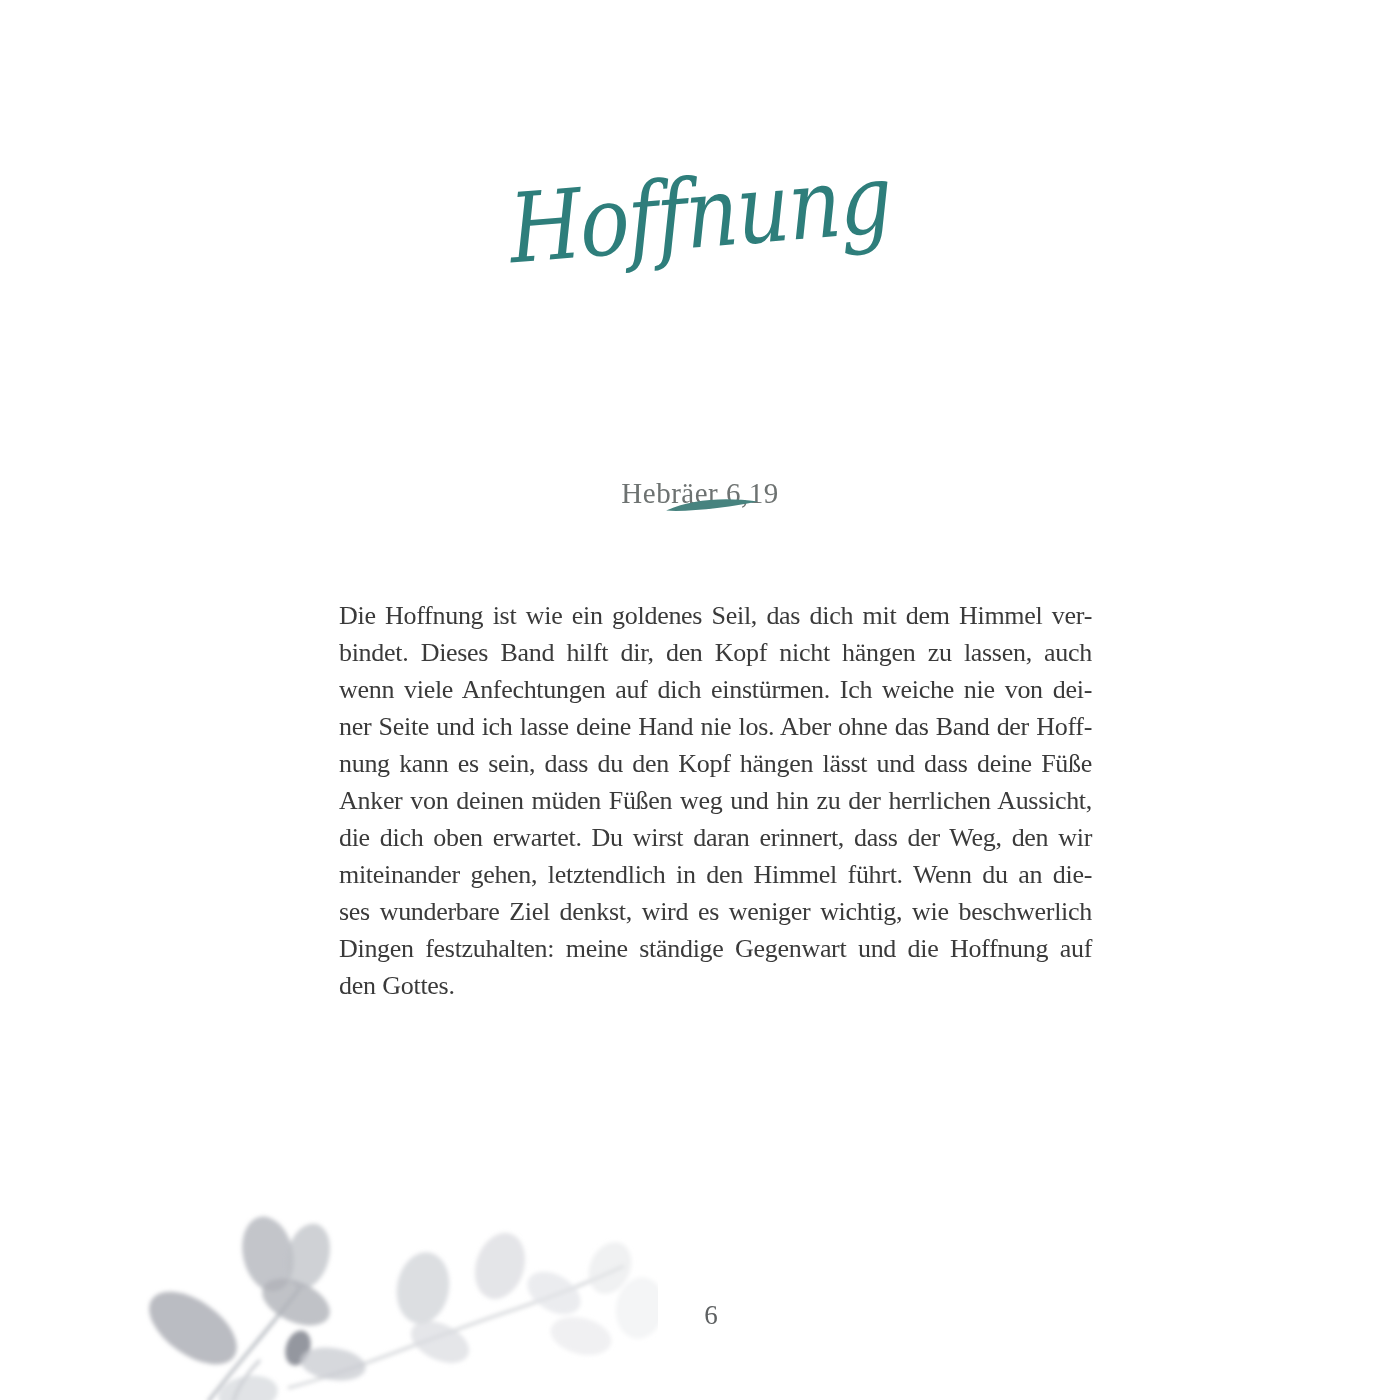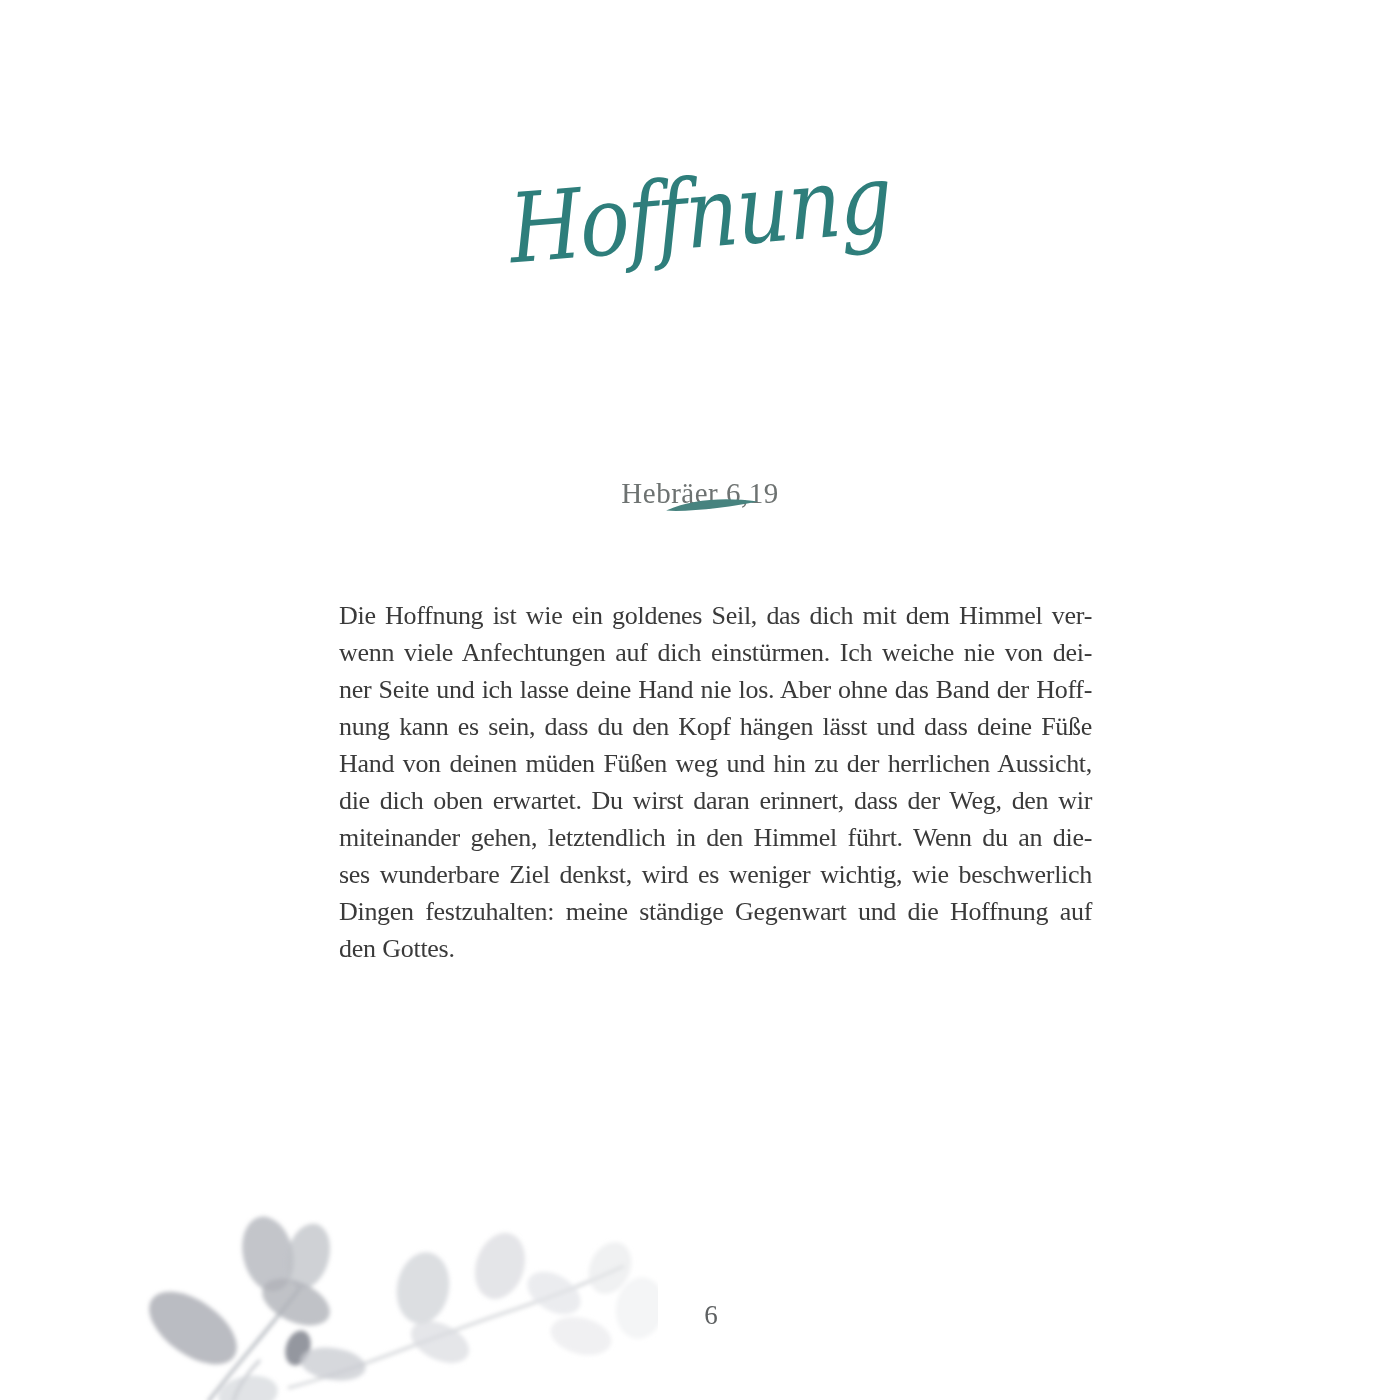--- a/index.html
+++ b/index.html
@@ -113,24 +113,25 @@
 
 
   <div class="reference">Hebräer 6,19</div>
 
   <svg class="swoosh" width="100" height="22" viewBox="0 0 100 22">
     <path d="M4,15 C28,5 60,3 96,9 C70,13.5 28,17.5 4,15 Z" fill="var(--swoosh-teal, #47837f)"></path>
   </svg>
 
   <div class="body-text">
     <div class="body-line">Die Hoffnung ist wie ein goldenes Seil, das dich mit dem Himmel ver-</div>
+    <div class="body-line">bindet. Dieses Band hilft dir, den Kopf nicht hängen zu lassen, auch</div>
     <div class="body-line">wenn viele Anfechtungen auf dich einstürmen. Ich weiche nie von dei-</div>
     <div class="body-line">ner Seite und ich lasse deine Hand nie los. Aber ohne das Band der Hoff-</div>
     <div class="body-line">nung kann es sein, dass du den Kopf hängen lässt und dass deine Füße</div>
-    <div class="body-line">Hand von deinen müden Füßen weg und hin zu der herrlichen Aussicht,</div>
+    <div class="body-line">Anker von deinen müden Füßen weg und hin zu der herrlichen Aussicht,</div>
     <div class="body-line">die dich oben erwartet. Du wirst daran erinnert, dass der Weg, den wir</div>
     <div class="body-line">miteinander gehen, letztendlich in den Himmel führt. Wenn du an die-</div>
     <div class="body-line">ses wunderbare Ziel denkst, wird es weniger wichtig, wie beschwerlich</div>
     <div class="body-line">Dingen festzuhalten: meine ständige Gegenwart und die Hoffnung auf</div>
     <div class="body-line last">den Gottes.</div>
   </div>
 
   <svg class="leaves" width="520" height="204" viewBox="0 0 520 204">
     <defs>
       <filter id="soften" x="-20%" y="-20%" width="140%" height="140%">

